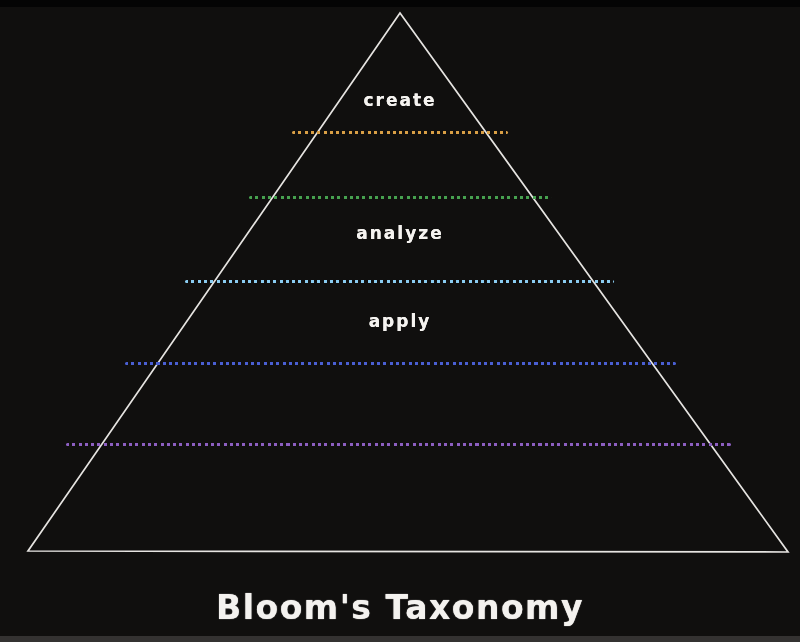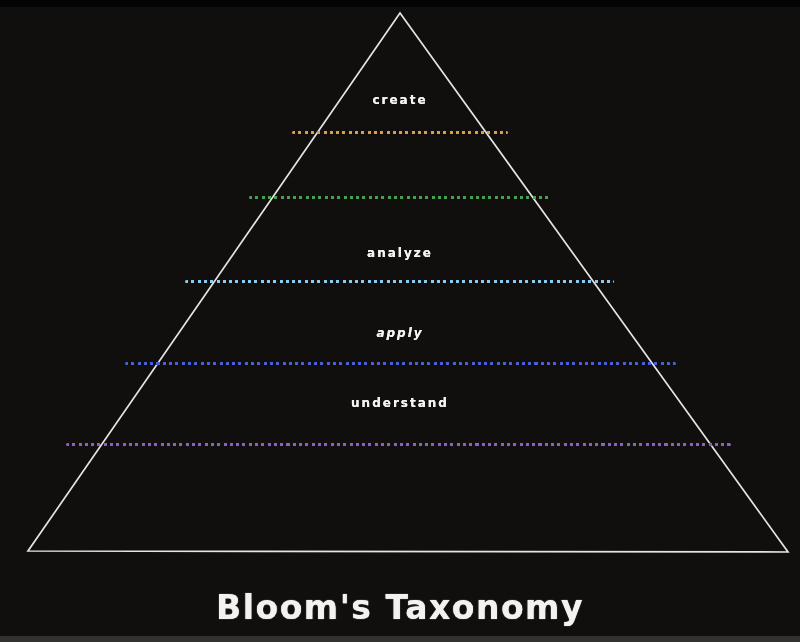--- a/index.html
+++ b/index.html
@@ -18,21 +18,21 @@
     position:absolute;bottom:0;left:0;width:100%;height:6px;
     background:#343231;
   }
   .pyramid-svg{
     position:absolute;top:0;left:0;width:800px;height:642px;
   }
   .level-label{
     position:absolute;left:0;width:800px;
     text-align:center;
     color:#f5f3f0;
-    font-size:12px;
+    font-size:17px;
     font-weight:700;
     letter-spacing:2px;
     line-height:18px;
     text-shadow:0 0 0.6px #f5f3f0;
   }
   .divider{
     position:absolute;height:3px;border-radius:2px;
   }
   .diagram-title{
     position:absolute;left:0;top:588px;width:800px;
@@ -49,23 +49,22 @@
 
 <div class="stage" style="background: rgb(16, 15, 14);">
 
   <div class="edge-top"></div>
 
   <svg class="pyramid-svg" viewBox="0 0 800 642" xmlns="http://www.w3.org/2000/svg">
     <polygon fill="none" stroke-width="1.7" stroke-linejoin="miter" points="400,13 788,552 28,551" stroke="#e6e4e1"></polygon>
   </svg>
 
   <div class="level-label" style="top: 91px;">create</div>
-  <div class="level-label" style="top: 244px;">analyze</div>
-  <div class="level-label" style="top: 324px; font-style: italic;">apply</div>
-  <div class="level-label" style="top: 394px;">understand</div>
+  <div class="level-label" style="top: 224px;">analyze</div>
+  <div class="level-label" style="top: 312px;">apply</div>
 
   <div class="divider" style="top: 131px; left: 292px; width: 216px; background: repeating-linear-gradient(90deg, rgb(217, 159, 69) 0px, rgb(217, 159, 69) 3px, transparent 3px, transparent 6.3px);"></div>
   <div class="divider" style="top: 196px; left: 249px; width: 302px; background: repeating-linear-gradient(90deg, rgb(70, 161, 79) 0px, rgb(70, 161, 79) 3px, transparent 3px, transparent 6.3px);"></div>
   <div class="divider" style="top: 280px; left: 185px; width: 429px; background: repeating-linear-gradient(90deg, rgb(138, 204, 241) 0px, rgb(138, 204, 241) 3px, transparent 3px, transparent 6.3px);"></div>
   <div class="divider" style="top: 362px; left: 125px; width: 551px; background: repeating-linear-gradient(90deg, rgb(74, 95, 211) 0px, rgb(74, 95, 211) 3px, transparent 3px, transparent 6.3px);"></div>
   <div class="divider" style="top: 443px; left: 66px; width: 665px; background: repeating-linear-gradient(90deg, rgb(141, 95, 194) 0px, rgb(141, 95, 194) 3px, transparent 3px, transparent 6.3px);"></div>
 
   <div class="diagram-title" style="color: rgb(244, 242, 239);">Bloom's Taxonomy</div>
 
   <div class="edge-bottom"></div>

